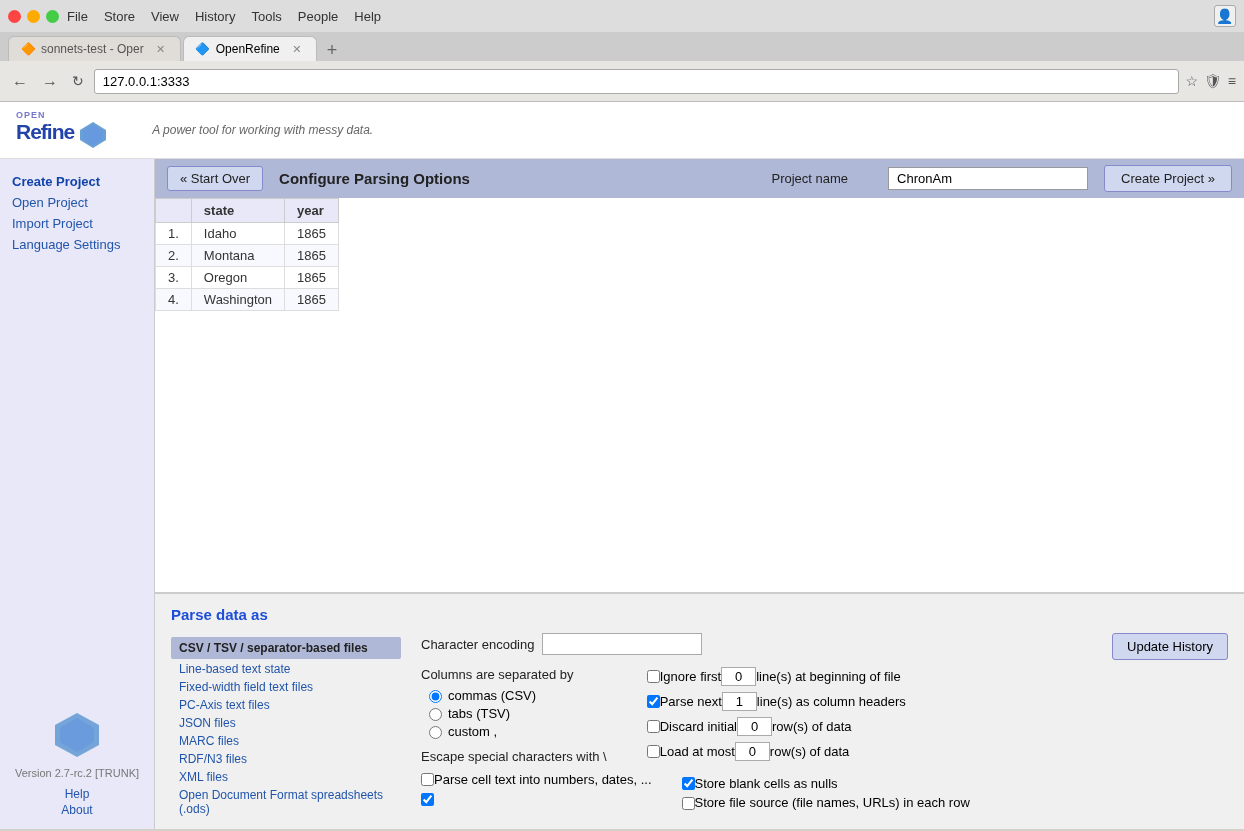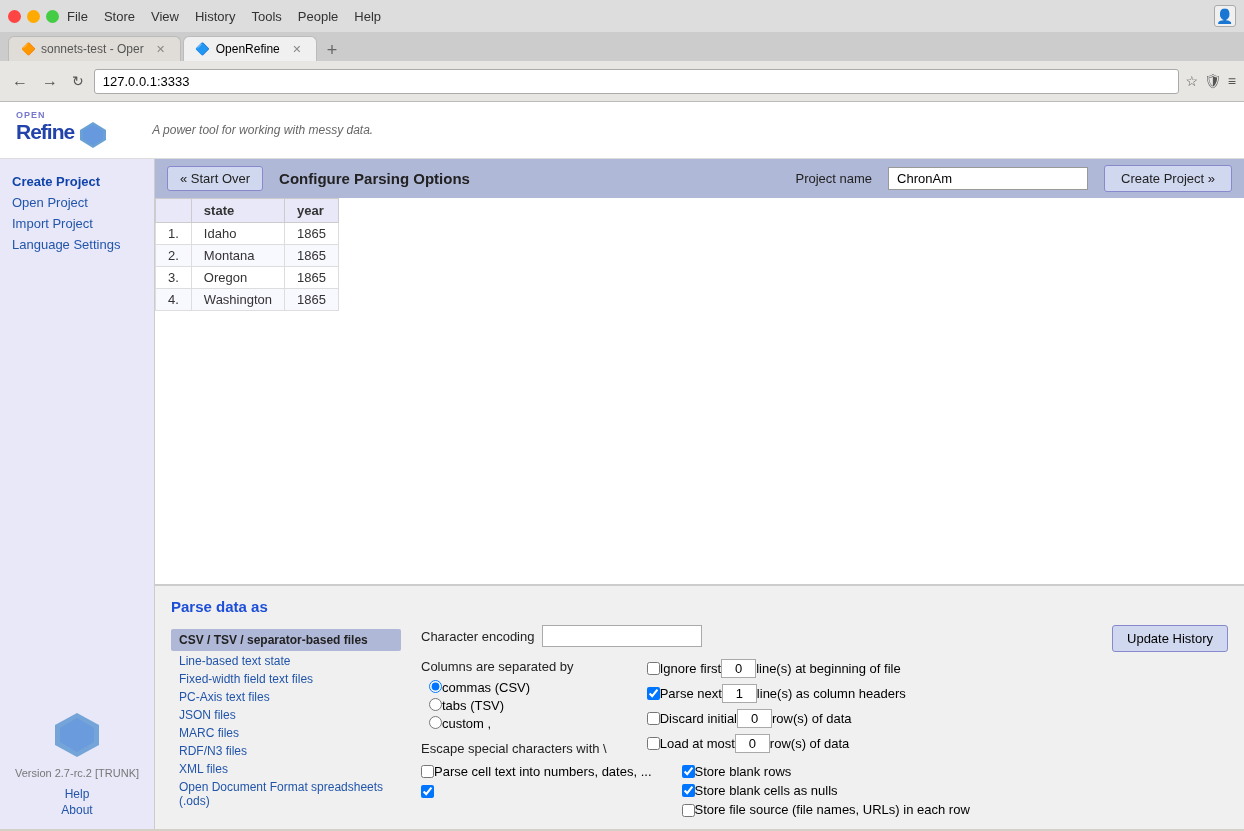--- a/index.html
+++ b/index.html
@@ -54,21 +54,21 @@
     .sidebar-wrapper { display: flex; flex-direction: column; justify-content: space-between; height: 100%; }
 
     
     .content { flex: 1; display: flex; flex-direction: column; overflow: hidden; }
 
     
     .config-bar { background: #b0b8d8; display: flex; align-items: center; padding: 6px 12px; gap: 16px; }
     .start-over-btn { background: #d0d8f0; border: 1px solid #8888cc; padding: 4px 12px; cursor: pointer; font-size: 13px; color: #222; border-radius: 3px; }
     .config-title { font-size: 15px; font-weight: bold; color: #222; flex: 1; }
     .project-name-label { font-size: 13px; color: #222; }
-    .project-name-input { border: 1px solid #999; padding: 3px 8px; font-size: 13px; width: 200px; }
+    .project-name-input { border: 1px solid #999; padding: 3px 8px; font-size: 13px; width: 200px; margin-left: 24px; }
     .create-project-btn { background: #d0d8f0; border: 1px solid #8888cc; padding: 5px 16px; cursor: pointer; font-size: 13px; color: #222; border-radius: 3px; font-weight: normal; }
 
     
     .preview-area { flex: 1; background: #fff; overflow: auto; border-bottom: 1px solid #ccc; }
     .preview-table { border-collapse: collapse; font-size: 13px; }
     .preview-table th { background: #e8e8f8; border: 1px solid #ccc; padding: 4px 12px; text-align: left; font-weight: bold; color: #333; }
     .preview-table td { border: 1px solid #ddd; padding: 3px 12px; color: #333; }
     .preview-table tr:nth-child(even) td { background: #f8f8ff; }
     .row-num { color: #999; text-align: right; padding-right: 6px; width: 24px; }
 
@@ -84,21 +84,21 @@
     .file-type-header { background: #b0b8d8; padding: 4px 8px; font-size: 12px; font-weight: bold; color: #222; border-radius: 2px; cursor: pointer; }
     .file-type-link { color: #2255aa; cursor: pointer; font-size: 12px; padding: 1px 8px; }
 
     .char-encoding-row { display: flex; align-items: center; gap: 8px; margin-bottom: 12px; }
     .char-encoding-label { font-size: 13px; color: #222; }
     .char-encoding-input { border: 1px solid #aaa; padding: 3px 8px; font-size: 12px; width: 160px; }
     .update-preview-btn { background: #d0d8f0; border: 1px solid #8888cc; padding: 5px 14px; cursor: pointer; font-size: 13px; border-radius: 3px; margin-left: auto; }
 
     .columns-separated { font-size: 13px; color: #222; margin-bottom: 6px; }
     .radio-group { display: flex; flex-direction: column; gap: 3px; margin-left: 8px; margin-bottom: 10px; }
-    .radio-item { display: flex; align-items: flex-start; font-size: 13px; }
+    .radio-item { display: flex; align-items: flex-end; gap: 6px; font-size: 13px; }
     .radio-item input[type="radio"] { margin: 0; }
     .escape-chars { font-size: 13px; color: #222; margin-top: 4px; }
 
     .right-options { display: flex; gap: 30px; }
     .right-col { display: flex; flex-direction: column; gap: 6px; }
     .option-row { display: flex; align-items: center; font-size: 13px; }
     .option-row input[type="checkbox"] { margin: 0; }
     .option-number { width: 35px; border: 1px solid #aaa; padding: 1px 4px; text-align: center; font-size: 13px; }
     .parse-cell-text { font-size: 13px; }
     .quotation-marks-text { font-size: 13px; max-width: 160px; }
@@ -324,24 +324,20 @@
                   <div>
                     <div class="option-row">
                       <input type="checkbox" style="">
                       <span class="parse-cell-text">Parse cell text into numbers, dates, ...</span>
                     </div>
                     <div class="option-row" style="align-items:flex-start;margin-top:4px;">
                       <input type="checkbox" checked="" style="margin-top: 2px;">
                     </div>
                   </div>
                   <div>
-                    <div class="option-row">
-                      <input type="checkbox" checked="" style="">
-                      <span>Store blank rows</span>
-                    </div>
                     <div class="option-row" style="margin-top:4px;">
                       <input type="checkbox" checked="" style="">
                       <span>Store blank cells as nulls</span>
                     </div>
                     <div class="option-row" style="align-items:flex-start;margin-top:4px;">
                       <input type="checkbox" style="margin-top: 2px;">
                       <span>Store file source (file names, URLs) in each row</span>
                     </div>
                   </div>
                 </div>

